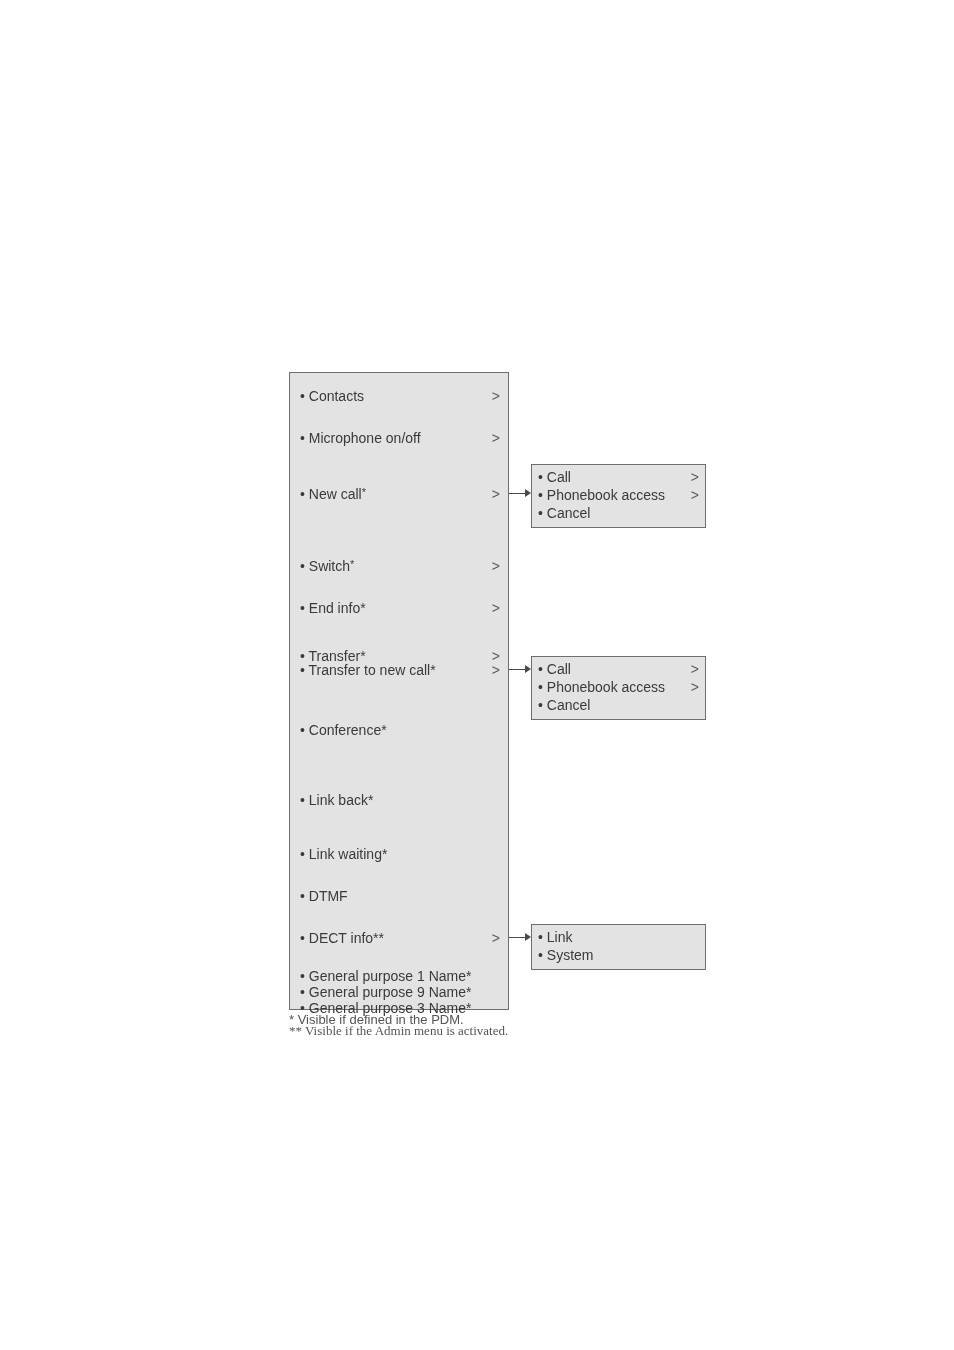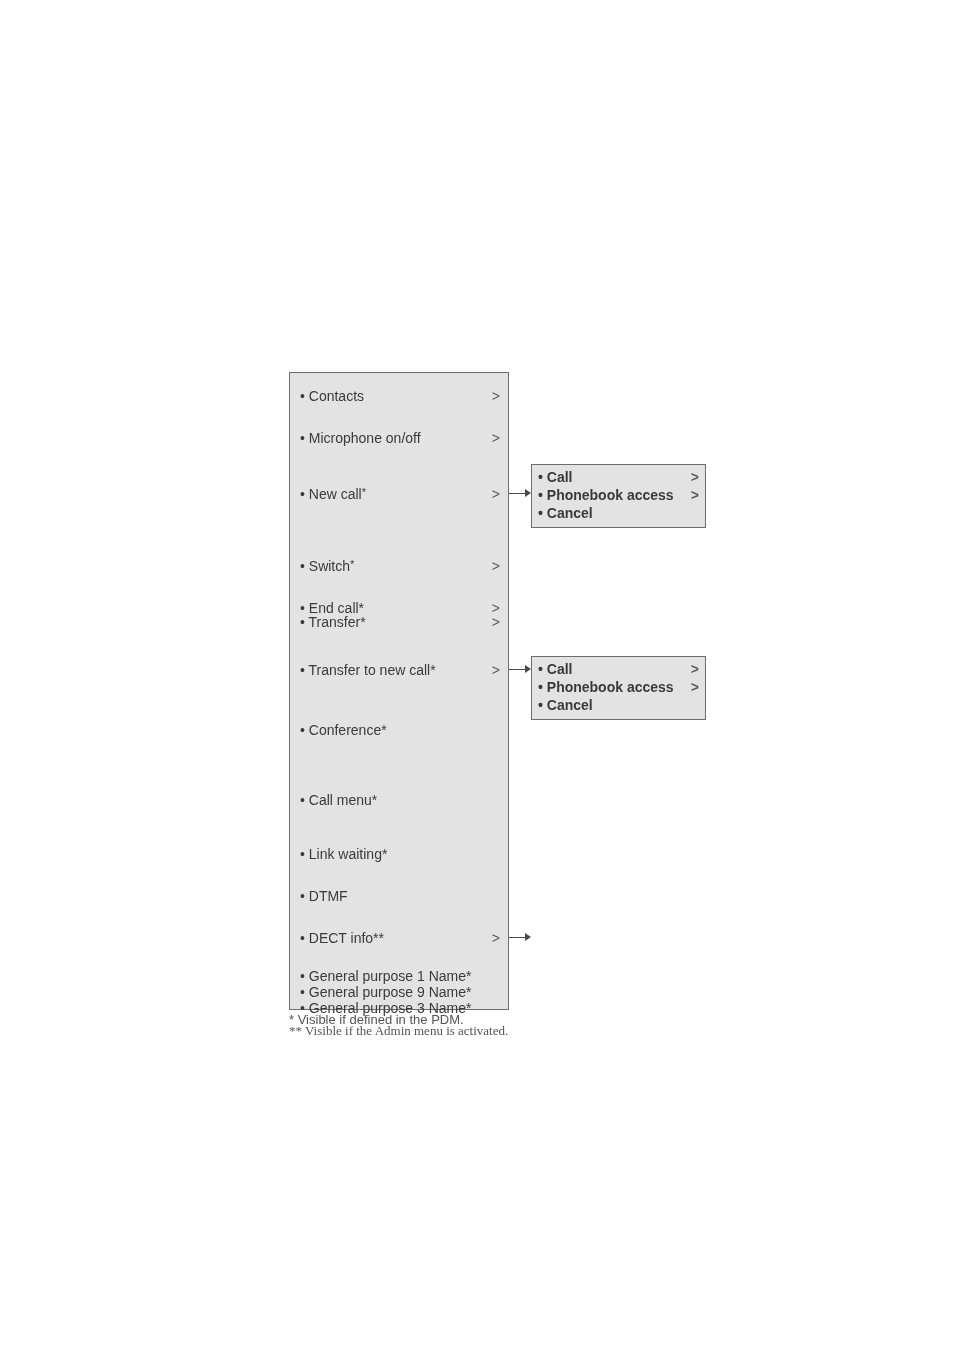--- a/index.html
+++ b/index.html
@@ -24,21 +24,20 @@
     border: 1px solid #6e6e6e;
     background: #e3e3e3;
     box-sizing: border-box;
   }
   .sub-box {
     position: absolute;
     border: 1px solid #6e6e6e;
     background: #e3e3e3;
     box-sizing: border-box;
     padding: 3px 6px 5px 6px;
-    font-weight: bold;
   }
   .item {
     position: absolute;
     left: 0;
     width: 100%;
     box-sizing: border-box;
     padding: 0 8px 0 10px;
     font-size: 14px;
     line-height: 18px;
     display: flex;
@@ -105,40 +104,40 @@
     </div>
 
     <div class="item" style="top:184px">
       <span class="label">
         <span>• Switch</span><span class="star-sup">*</span>
       </span>
       <span class="chev">&gt;</span>
     </div>
 
     <div class="item" style="top:226px">
-      <span class="label">• End call*</span>
-      <span class="chev">&gt;</span>
-    </div>
-
-    <div class="item" style="top:240px">
+      <span class="label">• End info*</span>
+      <span class="chev">&gt;</span>
+    </div>
+
+    <div class="item" style="top:274px">
       <span class="label">• Transfer*</span>
       <span class="chev">&gt;</span>
     </div>
 
     <div class="item" style="top:288px">
       <span class="label">• Transfer to new call*</span>
       <span class="chev">&gt;</span>
     </div>
 
     <div class="item" style="top:348px">
       <span class="label">• Conference*</span>
     </div>
 
     <div class="item" style="top:418px">
-      <span class="label">• Call menu*</span>
+      <span class="label">• Link back*</span>
     </div>
 
     <div class="item" style="top:472px">
       <span class="label">• Link waiting*</span>
     </div>
 
     <div class="item" style="top:514px">
       <span class="label">• DTMF</span>
     </div>
 
@@ -184,19 +183,27 @@
       <span>• Phonebook access</span>
       <span class="chev">&gt;</span>
     </div>
     <div class="sub-item">
       <span>• Cancel</span>
     </div>
   </div>
   <div class="arrow-line" style="left:509px; top:669px; width:16px;"></div>
   <div class="arrow-head" style="left:525px; top:665px;"></div>
 
+  <div class="sub-box" style="left:531px; top:924px; width:175px;">
+    <div class="sub-item">
+      <span>• Link</span>
+    </div>
+    <div class="sub-item">
+      <span>• System</span>
+    </div>
+  </div>
   <div class="arrow-line" style="left:509px; top:937px; width:16px;"></div>
   <div class="arrow-head" style="left:525px; top:933px;"></div>
 
   <div class="footnote" style="top:1012px;">* Visible if defined in the PDM.</div>
   <div class="footnote" style="top:1023px;font-family:Liberation Serif, serif;">** Visible if the Admin menu is activated.</div>
 
 </div>
 
 </body></html>

